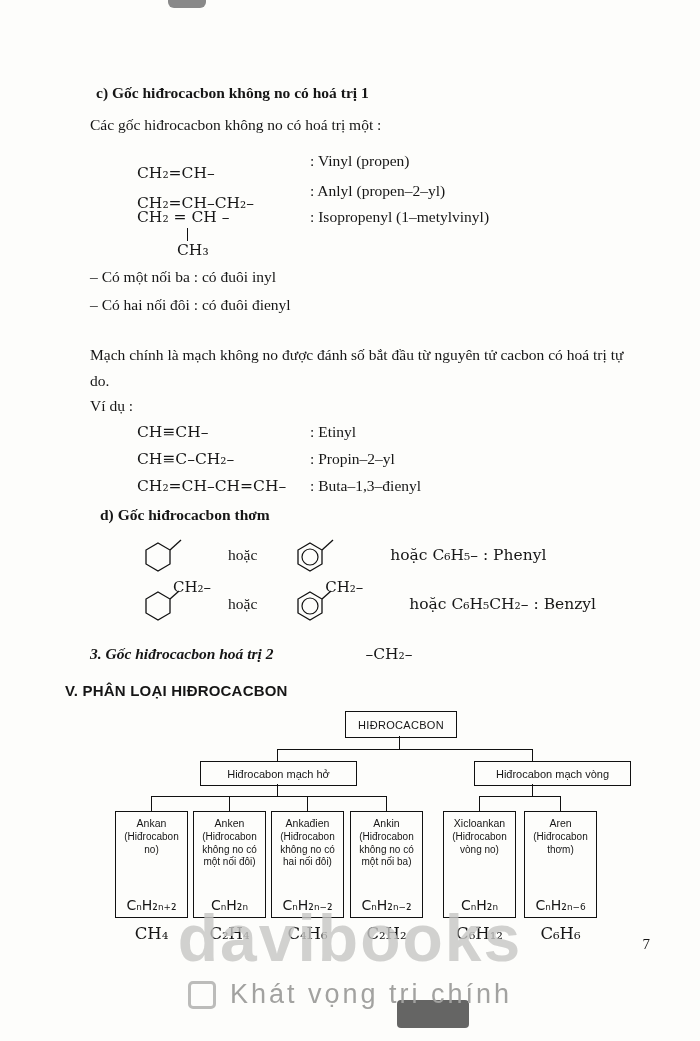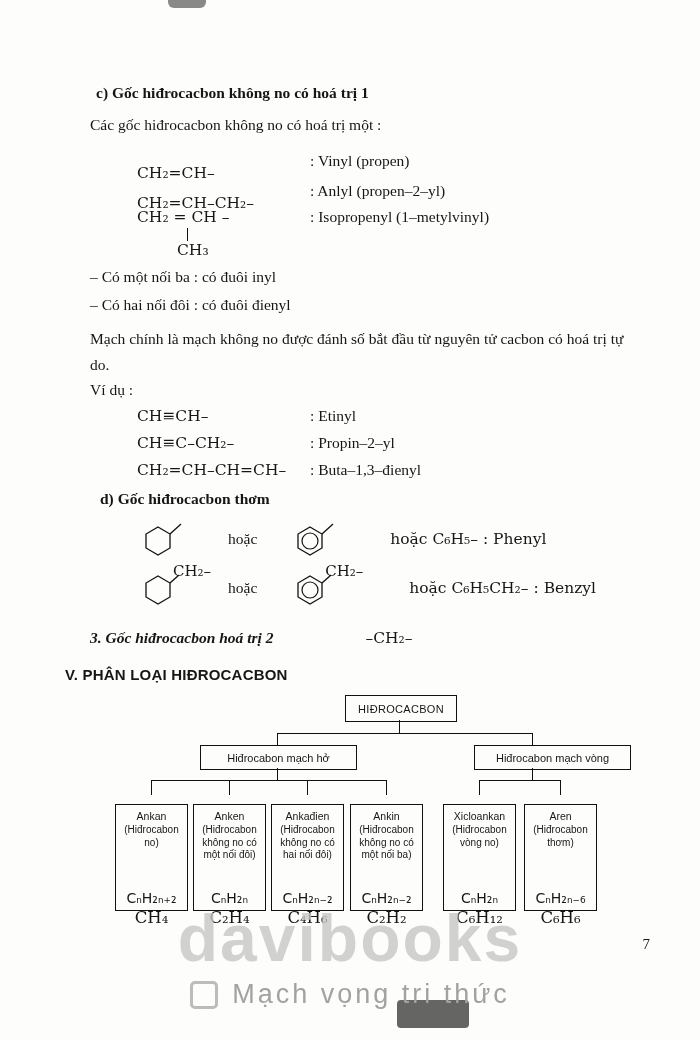--- a/index.html
+++ b/index.html
@@ -11,41 +11,41 @@
   .intro{font-size:15.5px;height:24px;margin-top:8px;}
   .frow{display:flex;align-items:center;height:30px;font-size:15.5px;}
   .frow .chem{margin-left:47px;width:173px;margin-top:24px;}
   .frow3{display:flex;align-items:flex-start;height:58px;font-size:15.5px;margin-top:2px;}
   .struct{position:relative;margin-left:47px;width:173px;height:58px;}
   .struct .vbond{position:absolute;left:50px;top:20px;height:13px;border-left:1.3px solid #111;}
   .struct .branch{position:absolute;left:40px;top:33px;}
   .chem{font-family:"DejaVu Serif","DejaVu Sans",serif;}
   .rname{font-size:15.5px;}
   .note{font-size:15.5px;height:26px;margin-top:2px;}
-  .para{font-size:15.5px;line-height:26px;width:556px;margin-top:4px;}
+  .para{font-size:15.5px;line-height:26px;width:556px;margin-top:20px;}
   .vidu{font-size:15.5px;height:26px;margin-top:3px;}
   .erow{display:flex;align-items:flex-start;height:27px;font-size:15.5px;}
   .erow .chem{margin-left:47px;width:173px;}
   .h-d{font-size:15.5px;font-weight:bold;height:26px;margin-top:2px;margin-left:10px;}
   .arow{display:flex;align-items:center;height:46px;font-size:15.5px;}
   .ring-group{position:relative;display:inline-block;width:48px;height:40px;}
   .ring-sub{position:absolute;left:35px;top:-6px;font-size:15px;white-space:nowrap;}
   .or-label{white-space:nowrap;}
   .s3row{display:flex;align-items:center;height:28px;margin-top:10px;font-size:15.5px;}
   .h3i{font-weight:bold;font-style:italic;}
   .h-v{font-family:"Liberation Sans",sans-serif;font-weight:bold;font-size:15px;height:26px;margin-top:14px;margin-left:-25px;letter-spacing:.2px;}
   
   .tree{position:relative;width:700px;height:248px;margin-top:0;z-index:2;font-family:"Liberation Sans",sans-serif;}
   .tbox{position:absolute;border:1px solid #111;background:#fdfdfb;text-align:center;font-size:11px;display:flex;align-items:center;justify-content:center;}
   .tbox.root{left:345px;top:3px;width:110px;height:25px;letter-spacing:.3px;}
   .tbox.branch{top:53px;width:155px;height:23px;}
   .line{position:absolute;background:#111;}
   .line.v{width:1px;}
   .line.h{height:1px;}
-  .leaf{position:absolute;top:112px;width:73px;height:107px;border:1px solid #111;background:#fdfdfb;box-sizing:border-box;display:flex;flex-direction:column;align-items:center;padding:5px 1px 4px;text-align:center;}
+  .leaf{position:absolute;top:103px;width:73px;height:107px;border:1px solid #111;background:#fdfdfb;box-sizing:border-box;display:flex;flex-direction:column;align-items:center;padding:5px 1px 4px;text-align:center;}
   .leaf-name{font-size:10.5px;line-height:13px;}
   .leaf-desc{font-size:10px;line-height:12.5px;margin-top:1px;}
   .leaf-formula{font-family:"DejaVu Sans",sans-serif;font-size:14px;margin-top:auto;}
   .example{position:absolute;top:216px;width:73px;text-align:center;font-size:16.5px;font-family:"DejaVu Serif","DejaVu Sans",serif;}
   
   .pageno{position:absolute;right:50px;top:936px;font-size:15px;z-index:3;}
   .blob{position:absolute;left:397px;top:1000px;width:72px;height:28px;background:#3f3f3f;opacity:.8;border-radius:4px;z-index:1;}
   .watermark{position:absolute;left:0;right:0;top:903px;text-align:center;z-index:2;}
   .wm-main{font-family:"Liberation Sans",sans-serif;font-weight:bold;font-size:66px;line-height:70px;color:#c7c7c5;opacity:.8;letter-spacing:2px;}
   .wm-sub-row{display:flex;align-items:center;justify-content:center;margin-top:6px;}
@@ -209,18 +209,18 @@
     <div class="example" style="left:443px">C₆H₁₂</div>
     <div class="example" style="left:524px">C₆H₆</div>
   </div>
 
   <div class="blob"></div>
 
   <div class="watermark">
     <div class="wm-main">davibooks</div>
     <div class="wm-sub-row">
       <span class="wm-logo"></span>
-      <span class="wm-sub">Mạch vọng tri thức</span>
+      <span class="wm-sub">Khát vọng tri chính</span>
     </div>
   </div>
 
   <div class="pageno">7</div>
 </div>
 
 </body></html>

